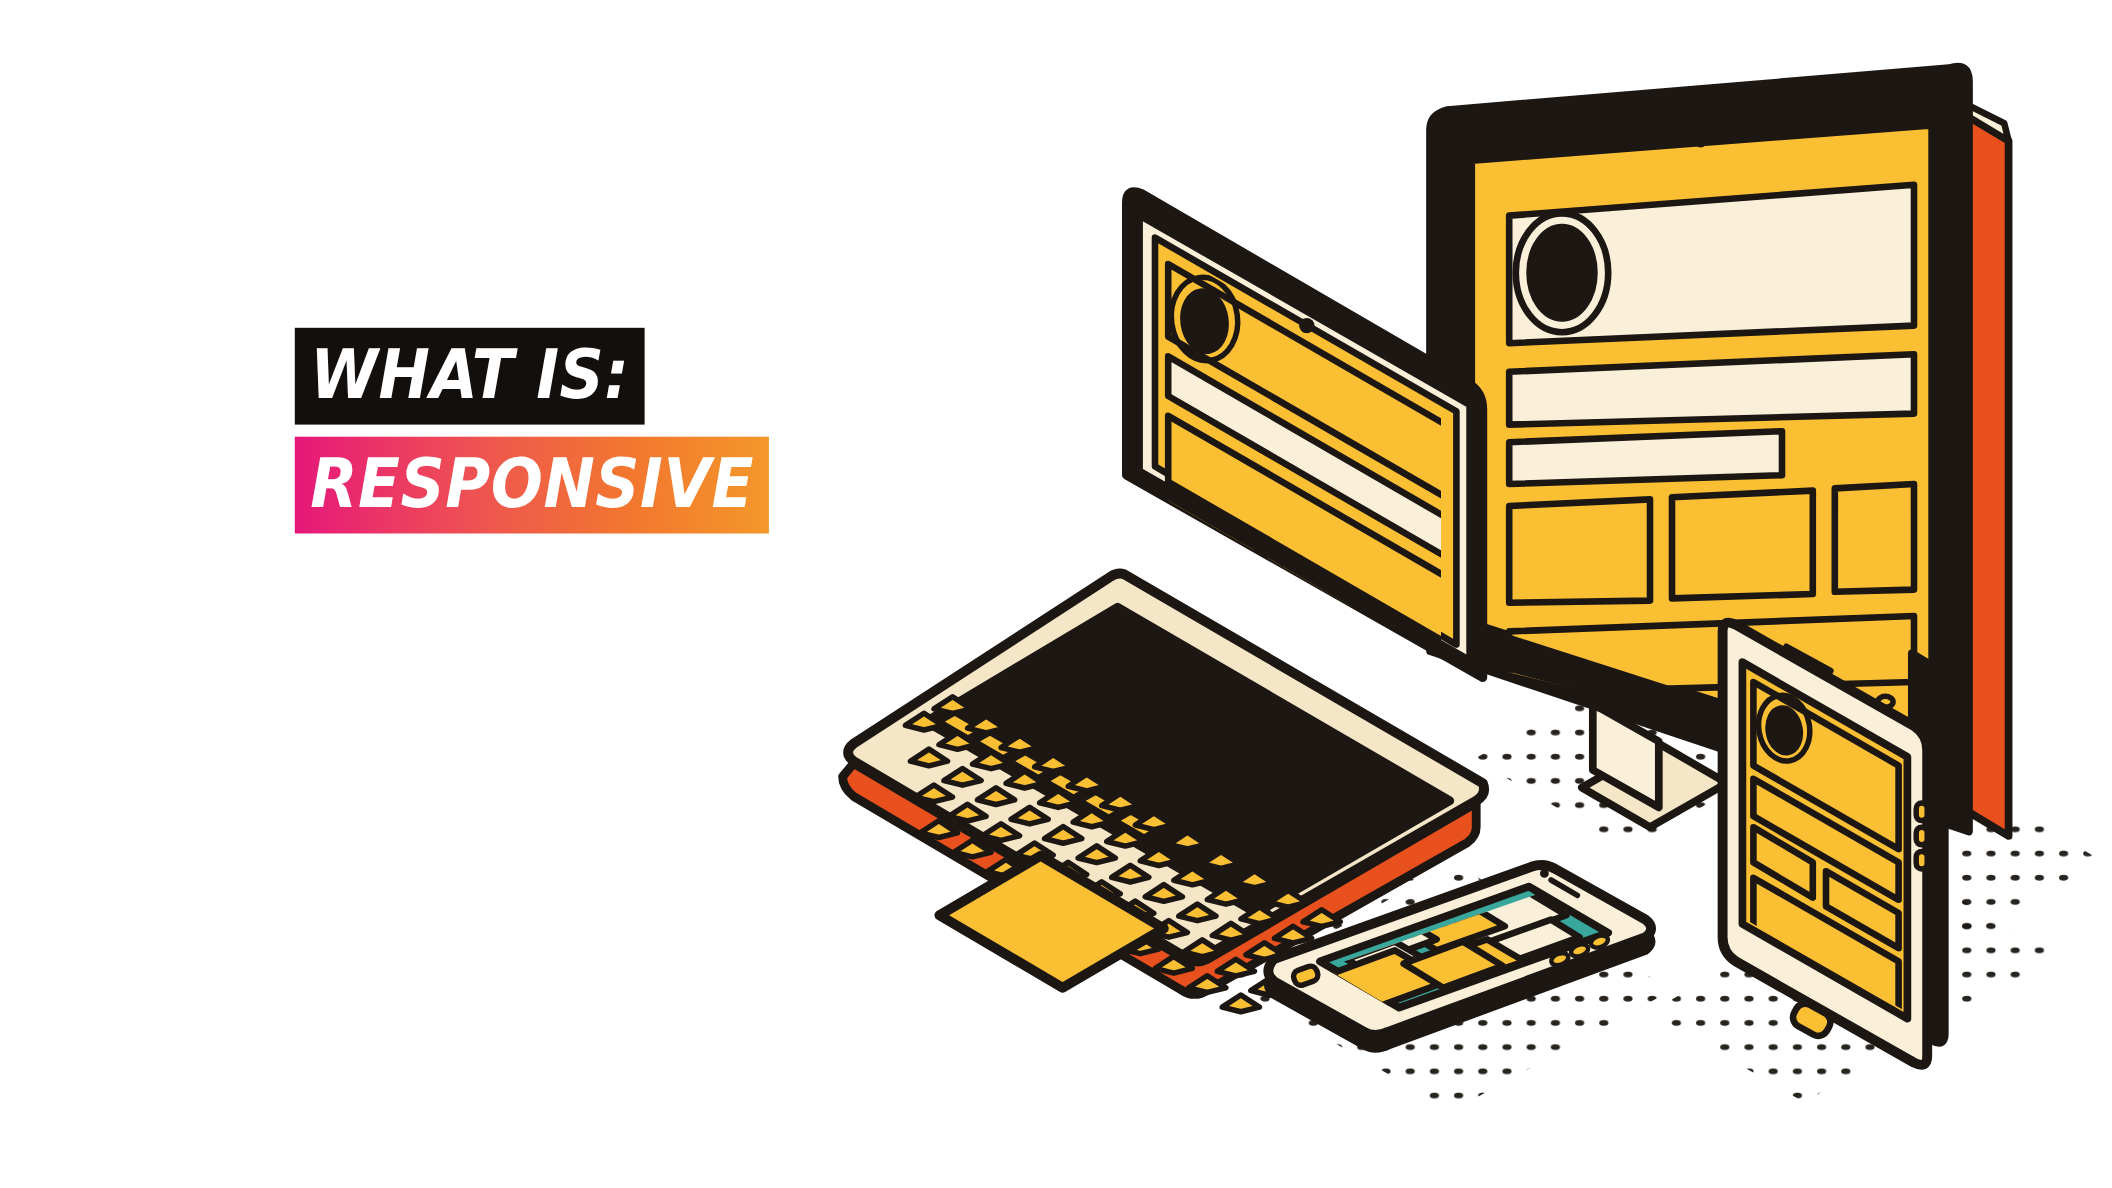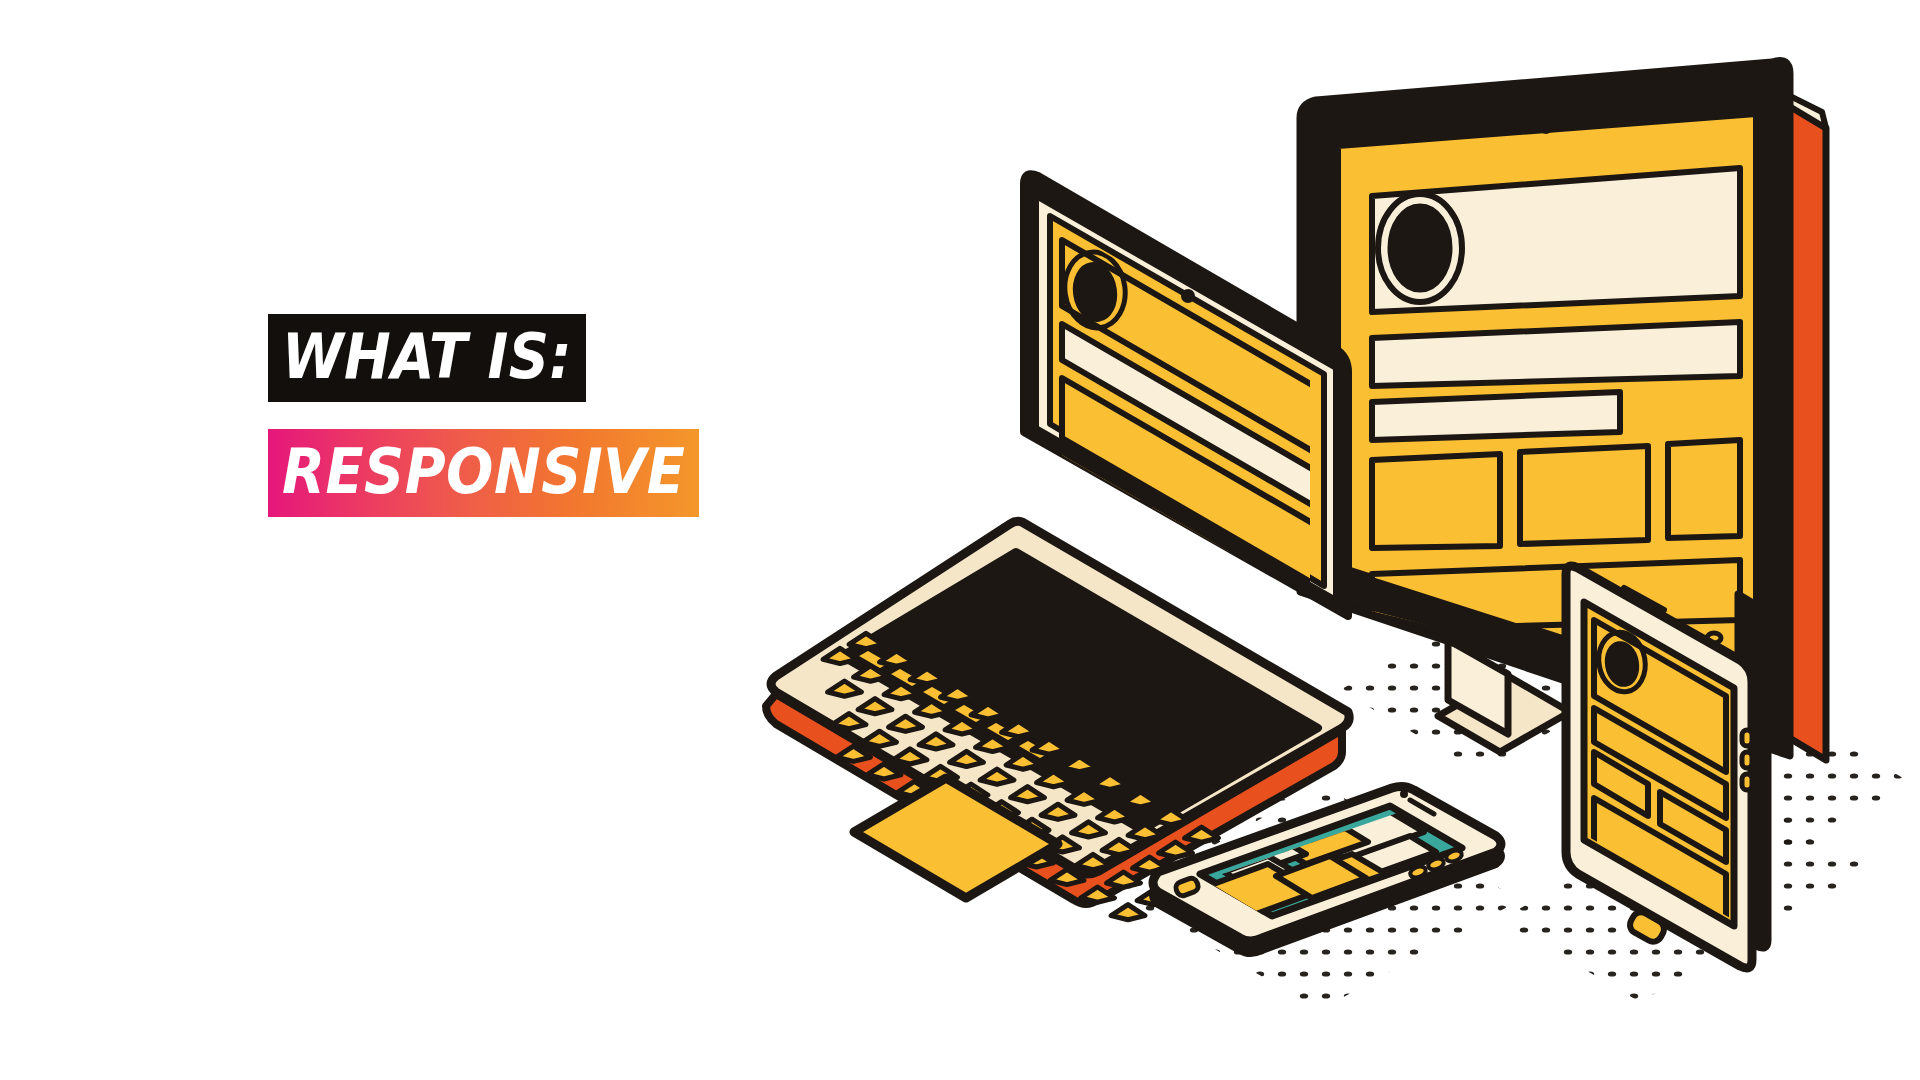--- a/index.html
+++ b/index.html
@@ -31,21 +31,20 @@
     font-style:italic;
     font-size:62px;
     line-height:1.0;
     letter-spacing:0.5px;
     color:#ffffff;
     padding:12px 14px 14px 14px;
     white-space:nowrap;
     font-family:"DejaVu Sans", sans-serif;
     font-stretch:condensed;
     transform:skewX(0deg);
-    margin-top:16px;
   }
   .hl-line.dark   { background:#130f0d; }
   .hl-line.grad   { background:linear-gradient(90deg,#e5177b 0%,#ec3a63 22%,#ef5c4a 45%,#f2762f 70%,#f4972a 100%); }
   .hl-line span   { display:inline-block; }
 
   
   #illus {
     position:absolute;
     left:0; top:0;
     width:1920px; height:1080px;

